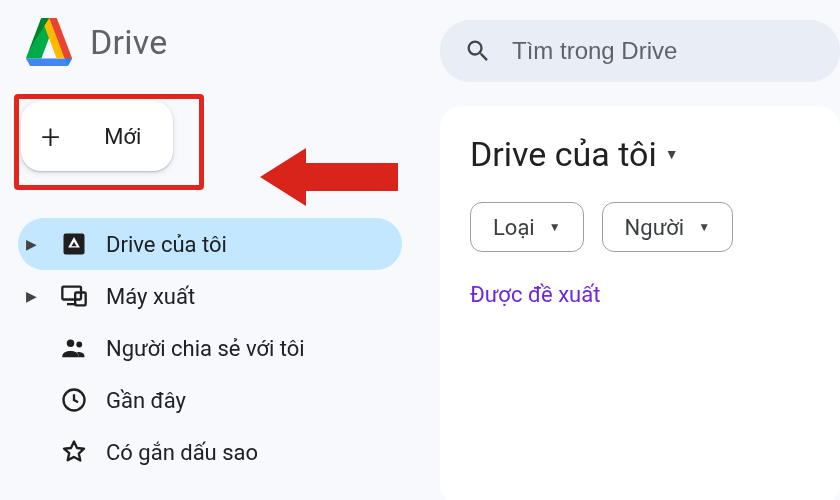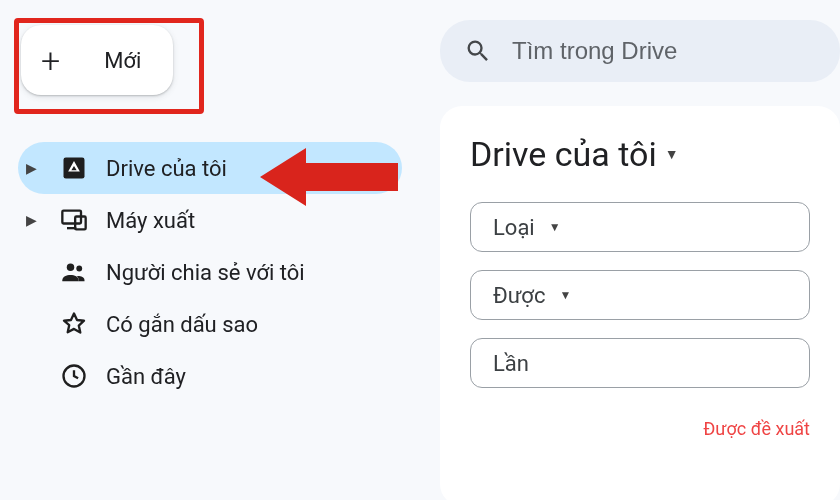--- a/index.html
+++ b/index.html
@@ -54,38 +54,49 @@
     font-size: 24px; color: #a16207; flex: 1;
   }
   .search input::placeholder { color: #5f6368; }
   .panel {
     background: #fff; border-radius: 22px;
     margin-top: 24px; padding: 28px 30px; height: 400px;
   }
   .heading-row { display: flex; align-items: center; gap: 8px; margin-bottom: 28px; }
   .heading { font-size: 34px; color: #202124; }
   .heading-caret { font-size: 14px; color: #444; }
-  .chips { display: flex; gap: 18px; margin-bottom: 30px; flex-direction: column; }
+  .chips { display: flex; gap: 18px; margin-bottom: 30px; }
   .chip {
     display: inline-flex; align-items: center; gap: 14px;
     border: 1px solid #9aa0a6; border-radius: 12px;
     height: 50px; padding: 0 22px; font-size: 22px;
     color: #3c4043; background: #fff; cursor: pointer;
   }
   .chip .dd { font-size: 12px; color: #444; }
-  .suggested { font-size: 18px; color: #ef4444; text-align: right; }
+  .suggested { font-size: 22px; color: #6d28d9; }
   .arrow {
     position: absolute; left: 260px; top: 142px; pointer-events: none;
   }
 </style>
 </head>
 <body>
 
 <div class="app">
   <aside class="sidebar">
+    <div class="logo-row">
+      <svg class="logo" viewBox="0 0 87 78">
+        <path d="M6 66l7 12h61l7-12H6z" fill="#4285f4"></path>
+        <path d="M56 0H31L6 66h25L56 0z" fill="#00ac47"></path>
+        <path d="M56 0l25 66H56L31 0h25z" fill="#ffba00"></path>
+        <path d="M31 0L6 66l6.5-16L44 0H31z" fill="#00832d"></path>
+        <path d="M81 66l-7 12-12-32 18 20z" fill="#2684fc"></path>
+        <path d="M56 0h-12l25 66h12L56 0z" fill="#ea4335"></path>
+      </svg>
+      <span class="app-name">Drive</span>
+    </div>
 
     <span class="new-highlight">
       <span class="new-btn">
         <span class="plus">+</span>
         <span class="lbl">Mới</span>
       </span>
     </span>
 
     <nav class="nav">
       <div class="nav-item selected">
@@ -117,35 +128,35 @@
               <circle cx="16.5" cy="9" r="2.5"></circle>
               <path d="M2 19c0-3 3.5-4.5 7-4.5s7 1.5 7 4.5v1H2v-1z"></path>
               <path d="M15.5 15.5c2.5 0 5.5 1 5.5 3.5V20h-5v-1c0-1.3-.5-2.5-1.5-3.3.3 0 .7-.2 1-.2z"></path>
             </svg>
         </span>
         <span>Người chia sẻ với tôi</span>
       </div>
       <div class="nav-item">
         <span class="caret empty">▶</span>
         <span class="nav-ico">
-          <svg viewBox="0 0 24 24" fill="none" stroke="#1f1f1f" stroke-width="2" stroke-linejoin="round">
-              <path d="M12 3l2.6 5.6 6 .6-4.5 4.1 1.3 6-5.4-3.1L6.6 19l1.3-6L3.4 9.2l6-.6L12 3z"></path>
-            </svg>
-        </span>
-        <span>Có gắn dấu sao</span>
-      </div>
-      <div class="nav-item">
-        <span class="caret empty">▶</span>
-        <span class="nav-ico">
           <svg viewBox="0 0 24 24" fill="none" stroke="#1f1f1f" stroke-width="2">
               <circle cx="12" cy="12" r="9"></circle>
               <path d="M12 7v5l3.5 2"></path>
             </svg>
         </span>
         <span>Gần đây</span>
+      </div>
+      <div class="nav-item">
+        <span class="caret empty">▶</span>
+        <span class="nav-ico">
+          <svg viewBox="0 0 24 24" fill="none" stroke="#1f1f1f" stroke-width="2" stroke-linejoin="round">
+              <path d="M12 3l2.6 5.6 6 .6-4.5 4.1 1.3 6-5.4-3.1L6.6 19l1.3-6L3.4 9.2l6-.6L12 3z"></path>
+            </svg>
+        </span>
+        <span>Có gắn dấu sao</span>
       </div>
     </nav>
   </aside>
 
   <main class="main">
     <div class="search">
       <svg viewBox="0 0 24 24">
           <path d="M15.5 14h-.79l-.28-.27A6.47 6.47 0 0 0 16 9.5 6.5 6.5 0 1 0 9.5 16a6.47 6.47 0 0 0 4.23-1.57l.27.28v.79l5 5L20.49 19l-5-5zm-6 0A4.5 4.5 0 1 1 14 9.5 4.49 4.49 0 0 1 9.5 14z"></path>
         </svg>
       <input type="text" placeholder="Tìm trong Drive" style="">
@@ -155,25 +166,22 @@
       <div class="heading-row">
         <span class="heading">Drive của tôi</span>
         <span class="heading-caret">▼</span>
       </div>
       <div class="chips">
         <span class="chip">
           <span>Loại</span>
           <span class="dd">▼</span>
         </span>
         <span class="chip">
-          <span>Được</span>
+          <span>Người</span>
           <span class="dd">▼</span>
-        </span>
-        <span class="chip">
-          <span>Lần</span>
         </span>
       </div>
       <div class="suggested">Được đề xuất</div>
     </div>
   </main>
 </div>
 
 <svg class="arrow" width="150" height="70">
   <polygon points="0,35 46,6 46,21 138,21 138,49 46,49 46,64" fill="#d9241c"></polygon>
 </svg>

